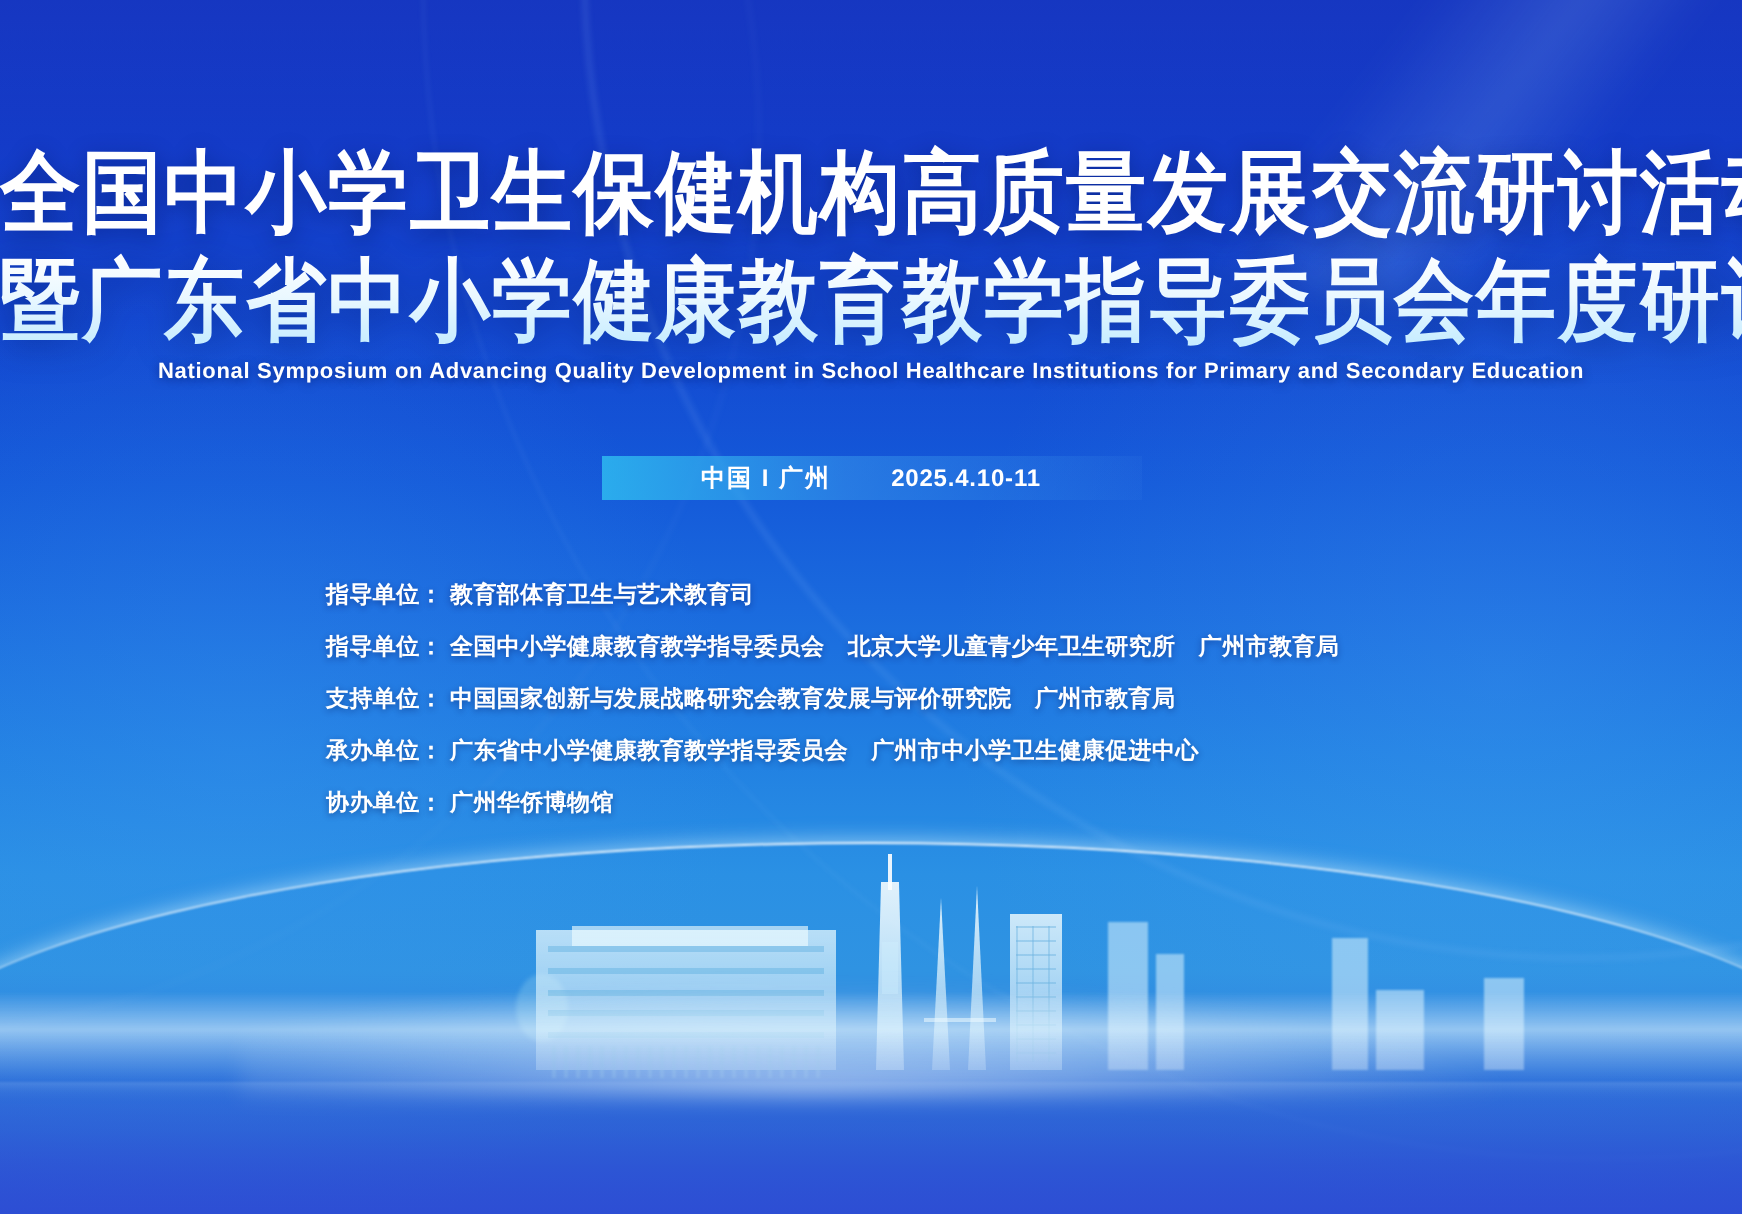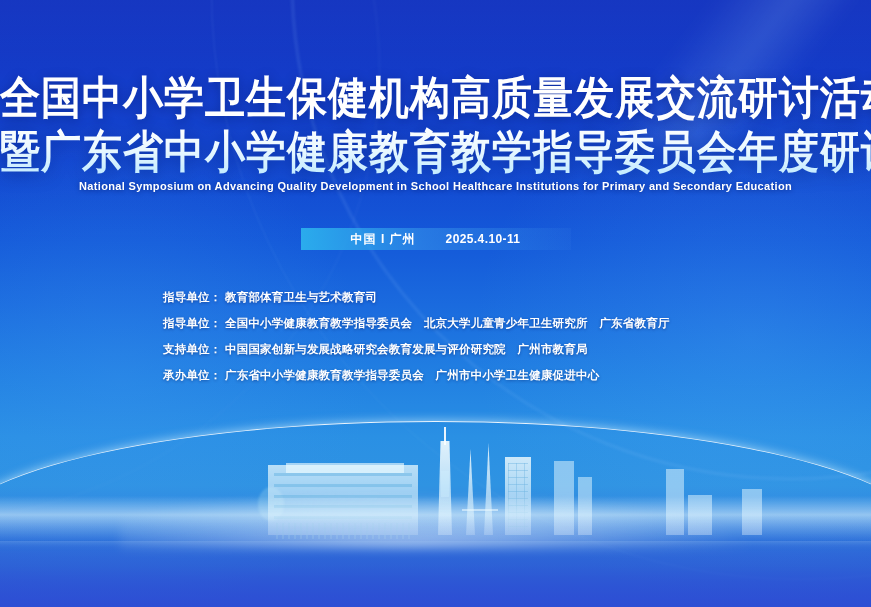--- a/index.html
+++ b/index.html
@@ -210,29 +210,33 @@
     </div>
   </div>
 
   <div class="orgs">
     <div class="org-row">
       <span class="org-label">指导单位：</span>
       <span class="org-value">教育部体育卫生与艺术教育司</span>
     </div>
     <div class="org-row">
       <span class="org-label">指导单位：</span>
-      <span class="org-value">全国中小学健康教育教学指导委员会　北京大学儿童青少年卫生研究所　广东省教育厅</span>
+      <span class="org-value">全国中小学健康教育教学指导委员会　北京大学儿童青少年卫生研究所　广州市教育局</span>
     </div>
     <div class="org-row">
       <span class="org-label">支持单位：</span>
       <span class="org-value">中国国家创新与发展战略研究会教育发展与评价研究院　广州市教育局</span>
     </div>
     <div class="org-row">
       <span class="org-label">承办单位：</span>
       <span class="org-value">广东省中小学健康教育教学指导委员会　广州市中小学卫生健康促进中心</span>
+    </div>
+    <div class="org-row">
+      <span class="org-label">协办单位：</span>
+      <span class="org-value">广州华侨博物馆</span>
     </div>
   </div>
 
   <div class="skyline">
 
     <div class="tree"></div>
 
     <div class="school-top"></div>
     <div class="school">
       <div class="school-rows">

